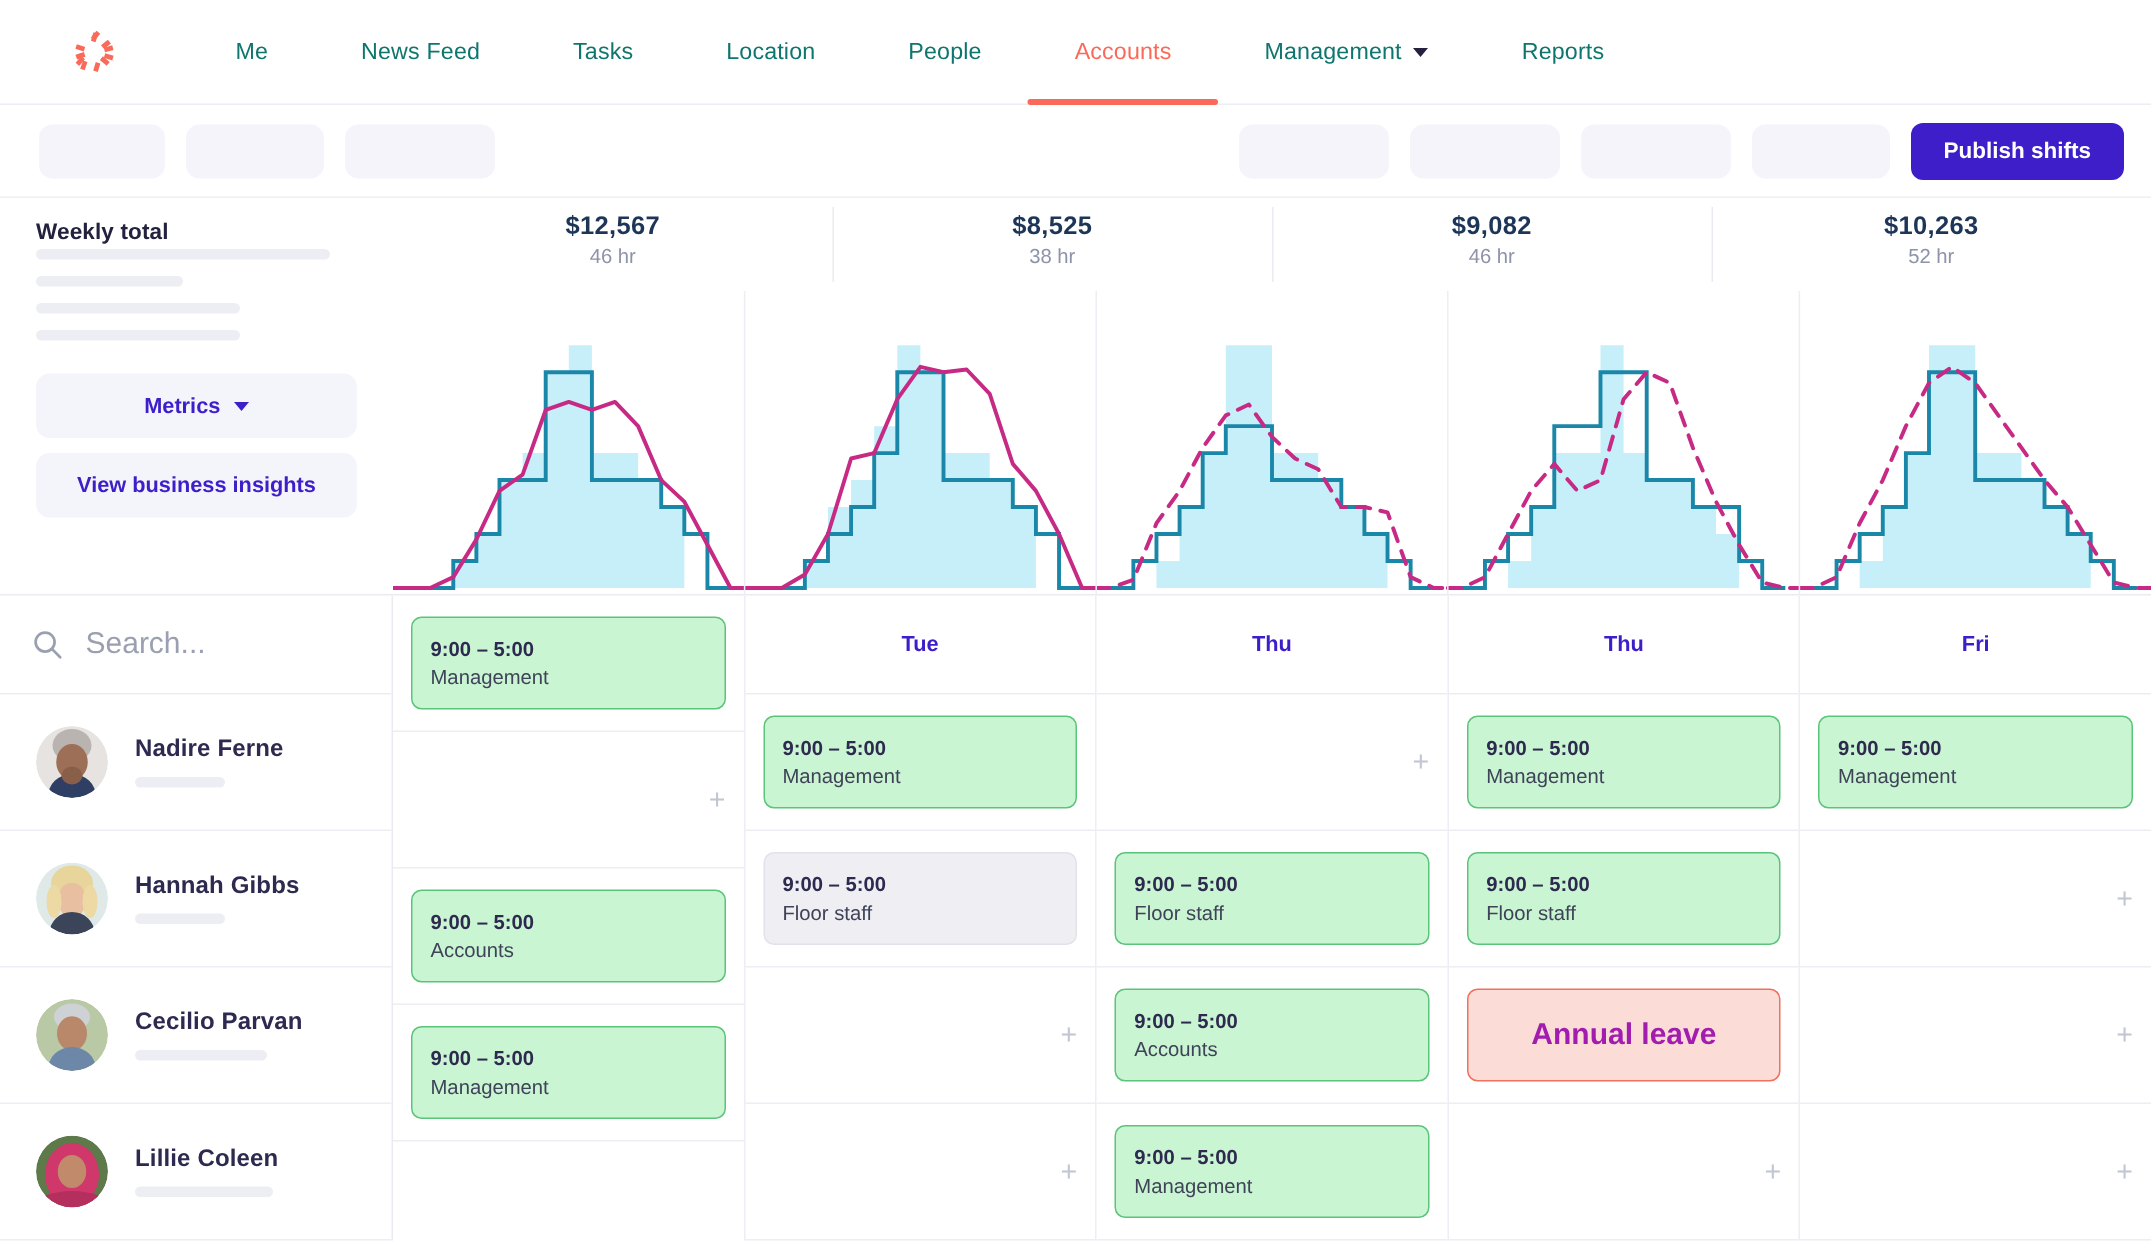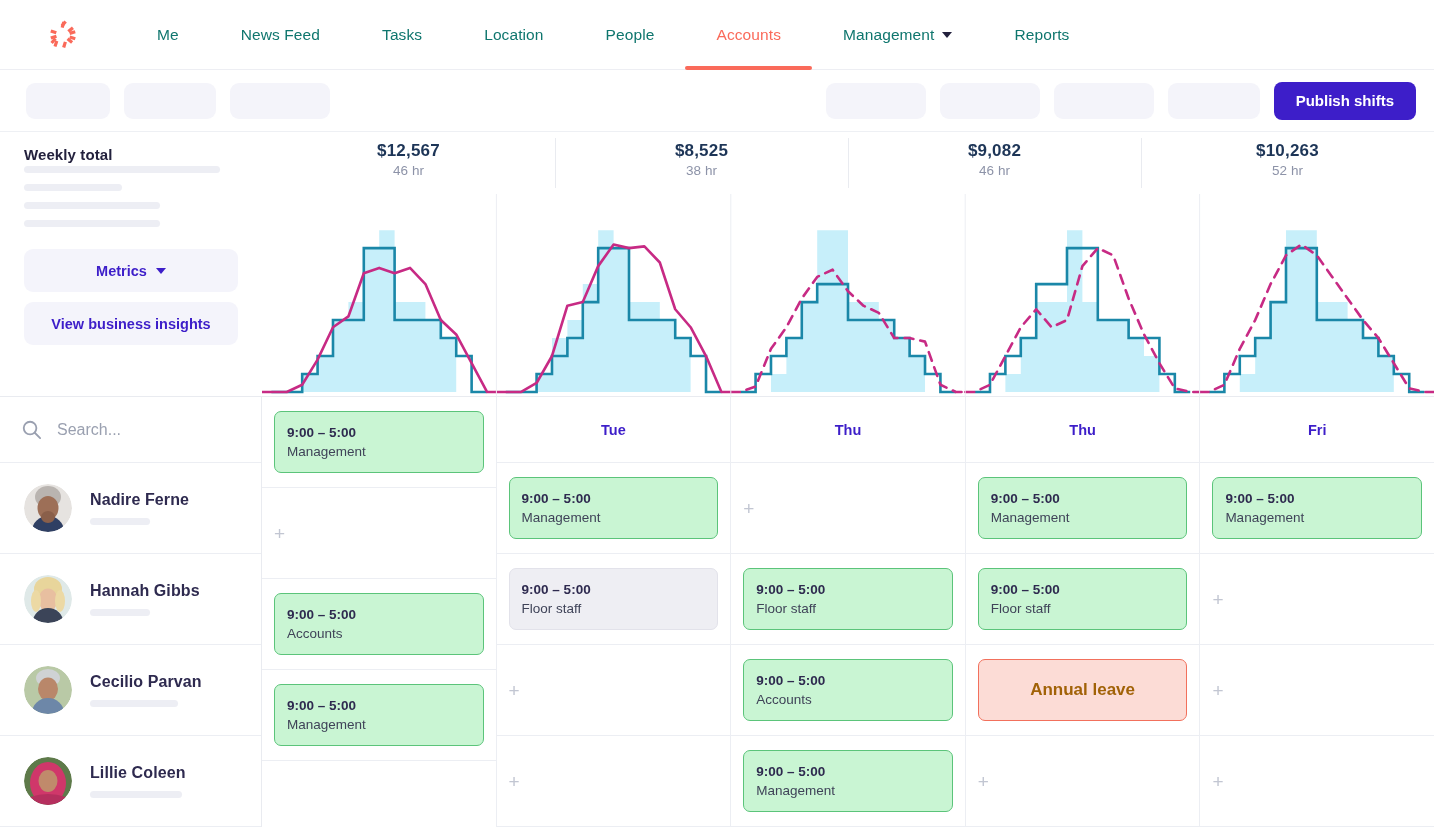--- a/index.html
+++ b/index.html
@@ -94,21 +94,21 @@
   .cols { flex: 1; display: flex; }
   .daycol { flex: 1; border-right: 1px solid #eceef3; }
   .daycol:last-child { border-right: none; }
 
   .hdr-row-name {
     height: 66px; display: flex; align-items: center; padding-left: 20px;
     border-bottom: 1px solid #eceef3;
   }
   .search-icon { width: 23px; height: 23px; flex: 0 0 23px; margin-right: 14px; }
   .search-input {
-    border: none; outline: none; font-size: 16px; color: #44485c;
+    border: none; outline: none; font-size: 20px; color: #44485c;
     font-family: "Liberation Sans", sans-serif; background: transparent; width: 180px;
   }
   .search-input::placeholder { color: #9aa0b0; }
 
   .dayhdr {
     height: 66px; display: flex; align-items: center; justify-content: center;
     font-size: 14.5px; font-weight: bold; color: #3d1ec9;
     border-bottom: 1px solid #eceef3;
   }
 
@@ -119,38 +119,38 @@
   .avatar {
     width: 48px; height: 48px; border-radius: 50%; flex: 0 0 48px;
     margin-right: 18px; overflow: hidden; position: relative;
   }
   .emp-meta { display: flex; flex-direction: column; }
   .emp-name { font-size: 16px; font-weight: bold; color: #2e2a4f; letter-spacing: .1px; }
   .emp-sub { margin-top: 9px; height: 7px; border-radius: 4px; background: #edeef4; }
 
   .cell {
     height: 91px; border-bottom: 1px solid #eceef3;
-    display: flex; align-items: center; justify-content: flex-start;
+    display: flex; align-items: center; justify-content: flex-end;
     padding: 0 12px; position: relative;
   }
   .plus { color: #c2c6d2; font-size: 19px; line-height: 1; user-select: none; }
   .shift {
     width: 100%; height: 62px; border-radius: 7px;
     padding: 9px 12px; display: flex; flex-direction: column; justify-content: center;
     cursor: pointer;
   }
   .shift.published { background: #c9f5d3; border: 1px solid #5bc47a; }
   .shift.draft     { background: #eeeef3; border: 1px solid #e2e2ea; }
   .shift.leave     {
     background: #fcdcd6; border: 1px solid #f2705c;
     align-items: center; justify-content: center; flex-direction: row;
   }
   .shift-time { font-size: 13.5px; font-weight: bold; color: #2e2a4f; }
   .shift-role { font-size: 13.5px; color: #3f4358; margin-top: 4px; }
-  .shift-leave-label { font-size: 17px; font-weight: bold; color: #a16207; }
+  .shift-leave-label { font-size: 20px; font-weight: bold; color: #a21caf; }
 </style>
 </head>
 <body>
 
 <div class="app">
 
   <div class="topnav">
     <div class="logo-wrap">
       <svg class="logo" viewBox="0 0 40 40">
         <g fill="#fa6a5a">

